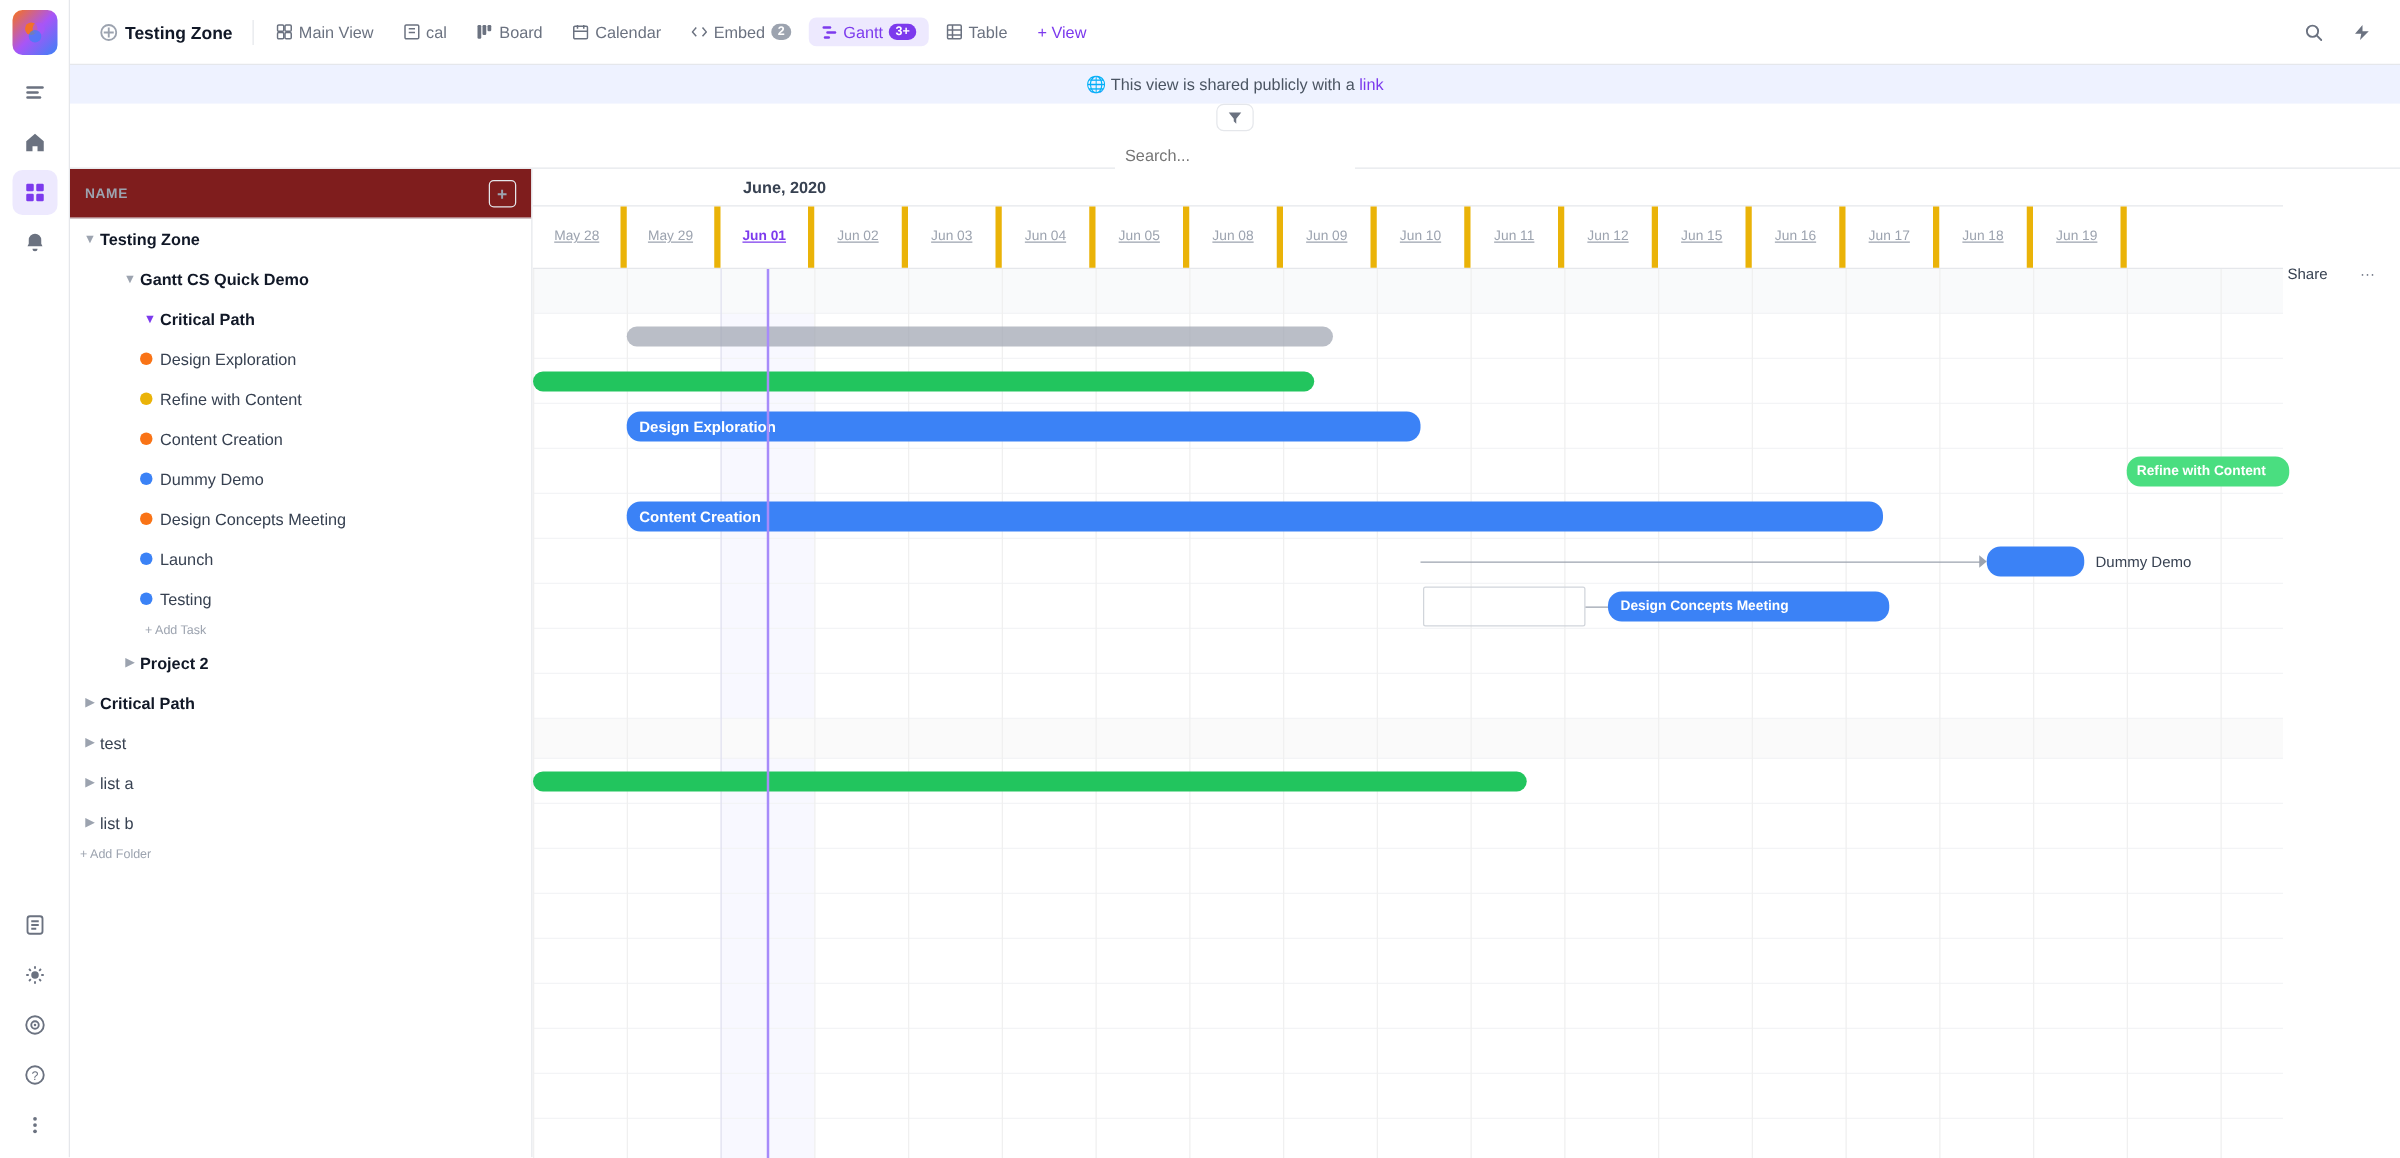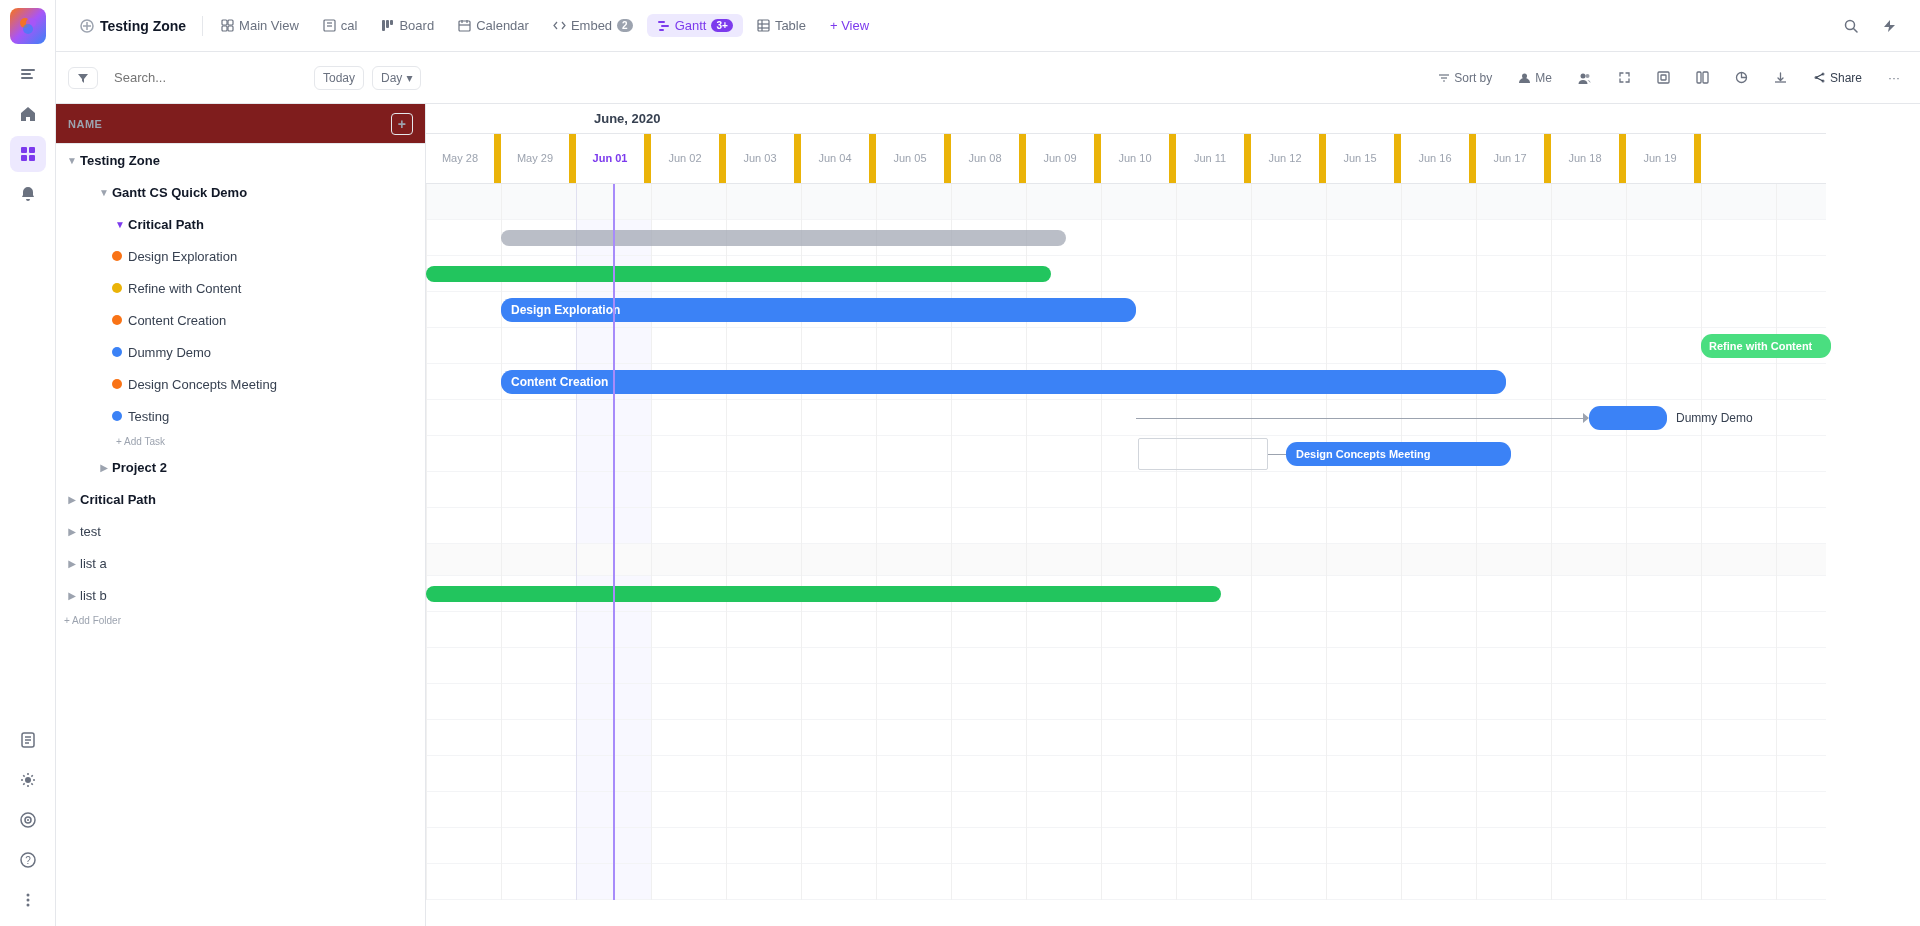--- a/index.html
+++ b/index.html
@@ -130,20 +130,21 @@
     
     .toolbar {
       height: 52px;
       background: #fff;
       border-bottom: 1px solid #e5e7eb;
       display: flex;
       align-items: center;
       padding: 0 12px;
       gap: 8px;
       flex-shrink: 0;
+      flex-direction: column;
     }
     .toolbar-btn {
       display: flex;
       align-items: center;
       gap: 4px;
       padding: 4px 8px;
       border-radius: 6px;
       cursor: pointer;
       color: #6b7280;
       font-size: 12px;
@@ -285,25 +286,26 @@
       height: 50px;
       display: flex;
       align-items: center;
     }
     .gantt-day-cell {
       width: 75px;
       flex-shrink: 0;
       text-align: center;
       font-size: 11px;
       color: #9ca3af;
-      border-right: 7px solid #eab308;
+      border-right: 5px solid #eab308;
       height: 100%;
       display: flex;
       align-items: center;
       justify-content: center;
+      text-decoration: underline;
     }
     .gantt-day-cell.today-col {
       color: #7c3aed;
       font-weight: 600;
     }
 
     
     .gantt-body {
       position: relative;
     }
@@ -519,20 +521,25 @@
           </svg>
       </button>
       <button class="topbar-btn">
         <svg width="14" height="14" viewBox="0 0 14 14" fill="#6b7280">
             <path d="M8 1L2 8h5l-1 5L13 6H8L8 1z"></path>
           </svg>
       </button>
     </div>
   </div>
 
+  <div class="shared-banner">
+    <span>🌐 </span>
+    <span>This view is shared publicly with a</span>
+    <a href="#">link</a>
+  </div>
 
   <div class="toolbar">
     <button class="toolbar-btn">
       <svg width="12" height="12" viewBox="0 0 12 12" fill="#6b7280">
           <path d="M1 2h10L7 7v4L5 9V7L1 2z"></path>
         </svg>
     </button>
     <input class="toolbar-search" type="text" placeholder="Search..." style="">
 
     <button class="toolbar-btn">
@@ -649,20 +656,24 @@
         <div class="tree-dot" style="background:#f97316;"></div>
         <span class="tree-label">Content Creation</span>
       </div>
       <div class="tree-row" style="padding-left: 56px;">
         <div class="tree-dot" style="background:#3b82f6;"></div>
         <span class="tree-label">Dummy Demo</span>
       </div>
       <div class="tree-row" style="padding-left: 56px;">
         <div class="tree-dot" style="background:#f97316;"></div>
         <span class="tree-label">Design Concepts Meeting</span>
+      </div>
+      <div class="tree-row" style="padding-left: 56px;">
+        <div class="tree-dot" style="background:#3b82f6;"></div>
+        <span class="tree-label">Launch</span>
       </div>
       <div class="tree-row" style="padding-left: 56px;">
         <div class="tree-dot" style="background:#3b82f6;"></div>
         <span class="tree-label">Testing</span>
       </div>
 
       <div class="add-task-btn" style="padding-left: 60px;">
         <span>+ Add Task</span>
       </div>
 

